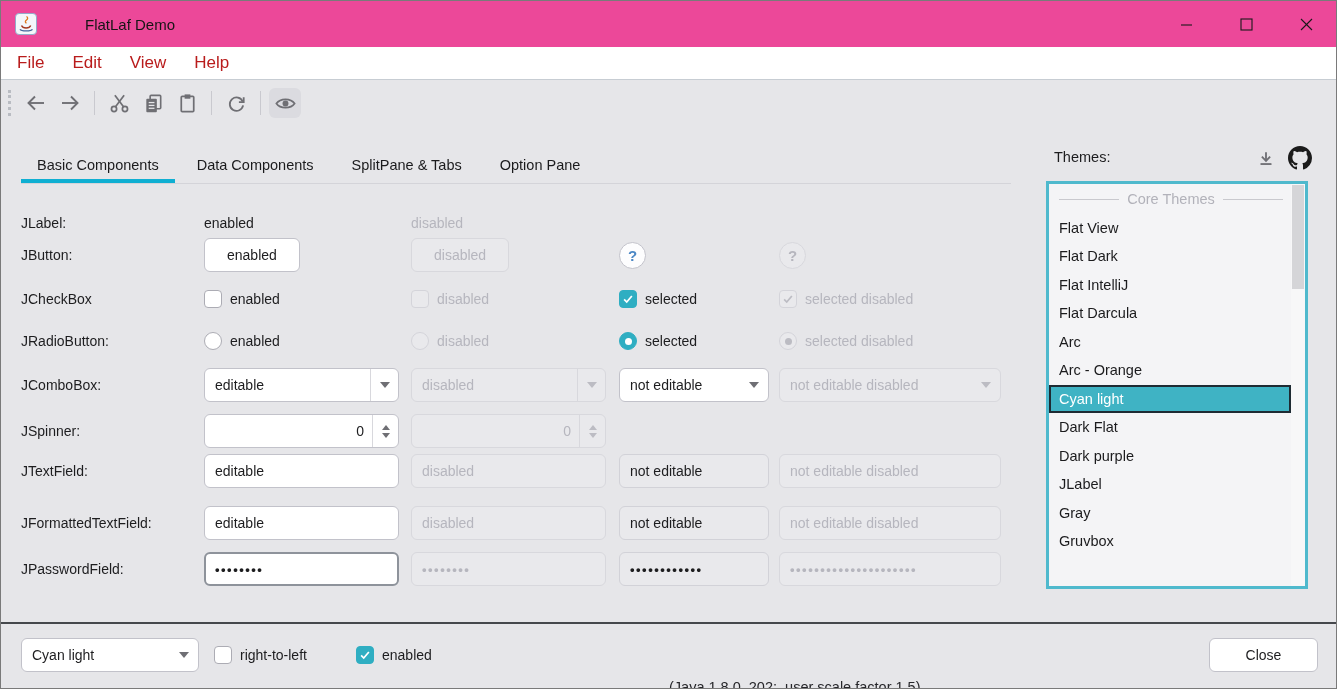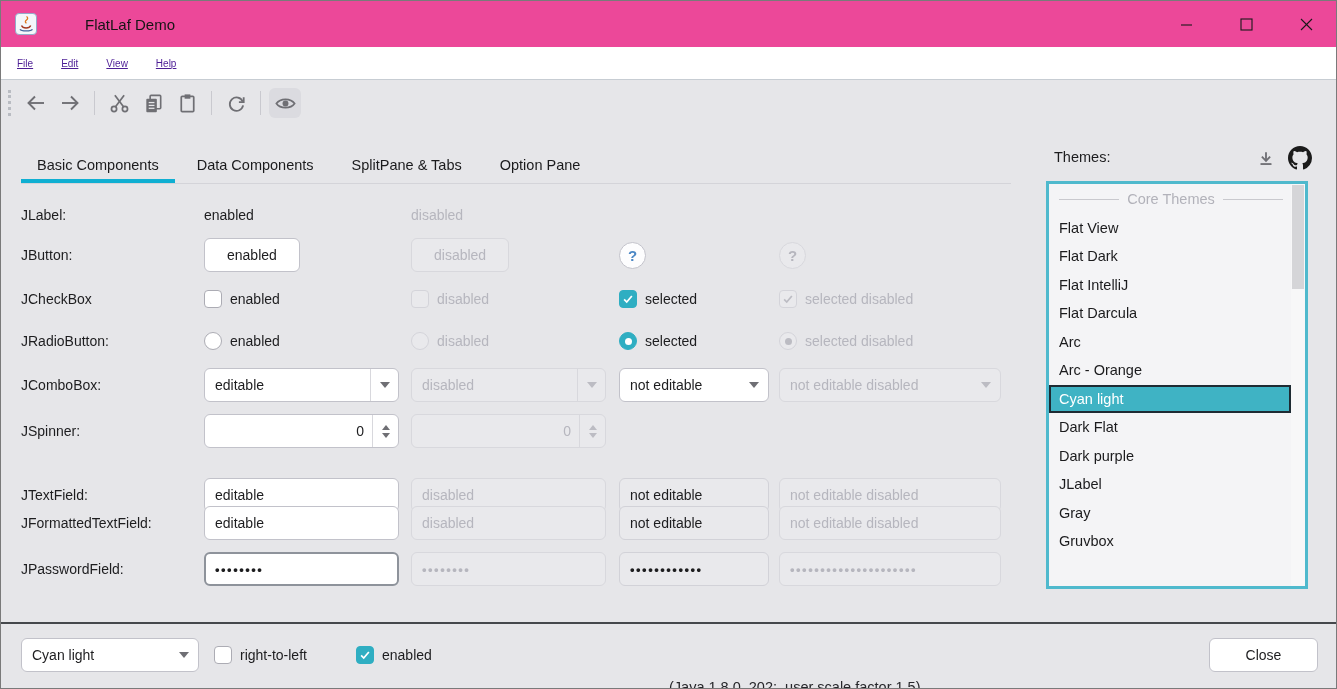--- a/index.html
+++ b/index.html
@@ -11,21 +11,21 @@
     color:#1D1D1F; font-size:14px;
   }
   
   .titlebar { position:absolute; left:0; top:0; width:100%; height:46px; background:#ec4899; display:flex; align-items:center;gap:36px; }
   .java-icon { margin-left:14px; width:22px; height:22px; }
   .title-text { margin-left:12px; font-size:15px; color:#151515; }
   .win-controls { position:absolute; right:0; top:0; height:46px; display:flex; }
   .win-btn { width:60px; height:46px; display:flex; align-items:center; justify-content:center; }
   
   .menubar { position:absolute; left:0; top:46px; width:100%; height:33px; background:#FFFFFF; border-bottom:1px solid #C7CDD3; display:flex; align-items:center; padding-left:2px; }
-  .menu-item { padding:0 14px; height:100%; display:flex; align-items:center; font-size:10px; color:#4c1d95;text-decoration:underline; }
+  .menu-item { padding:0 14px; height:100%; display:flex; align-items:center; font-size:17px; color:#b91c1c; }
   
   .toolbar { position:absolute; left:0; top:80px; width:100%; height:44px; display:flex; align-items:center; }
   .grip { width:3px; height:26px; border-left:3px dotted #B9BCC2; margin:0 8px 0 7px; }
   .tb-btn { width:32px; height:30px; display:flex; align-items:center; justify-content:center; margin:0 1px; border-radius:6px; }
   .tb-btn.toggled { background:#DBDBE0; }
   .tb-sep { width:1px; height:24px; background:#C9C9CF; margin:0 7px; }
   
   .tabstrip { position:absolute; left:20px; top:146px; width:990px; height:37px; border-bottom:1px solid #D4D4D9; display:flex; }
   .tab { padding:0 16px; display:flex; align-items:center; font-size:14.5px; color:#1b1b1d; }
   .tab.selected { box-shadow:inset 0 -4px 0 #0FAFD2; }
@@ -193,21 +193,21 @@
 
   <div class="tabstrip">
     <div class="tab selected">Basic Components</div>
     <div class="tab">Data Components</div>
     <div class="tab">SplitPane &amp; Tabs</div>
     <div class="tab">Option Pane</div>
   </div>
 
   <div class="content">
 
-    <div class="row" style="top:197px">
+    <div class="row" style="top:205px">
       <div class="lbl">JLabel:</div>
       <div class="s1">
           <span>enabled</span>
         </div>
       <div class="s2">
           <span class="dis">disabled</span>
         </div>
     </div>
 
     <div class="row" style="top:237px">
@@ -329,21 +329,21 @@
           <div class="spin disab">
         <span class="val">0</span>
         <span class="arrows">
               <span class="tri-up-s"></span>
               <span class="tri-dn-s"></span>
             </span>
       </div>
         </div>
     </div>
 
-    <div class="row" style="top:477px">
+    <div class="row" style="top:453px">
       <div class="lbl">JTextField:</div>
       <div class="s1">
           <div class="field">editable</div>
         </div>
       <div class="s2">
           <div class="field disab">disabled</div>
         </div>
       <div class="s3">
           <div class="field noned">not editable</div>
         </div>

